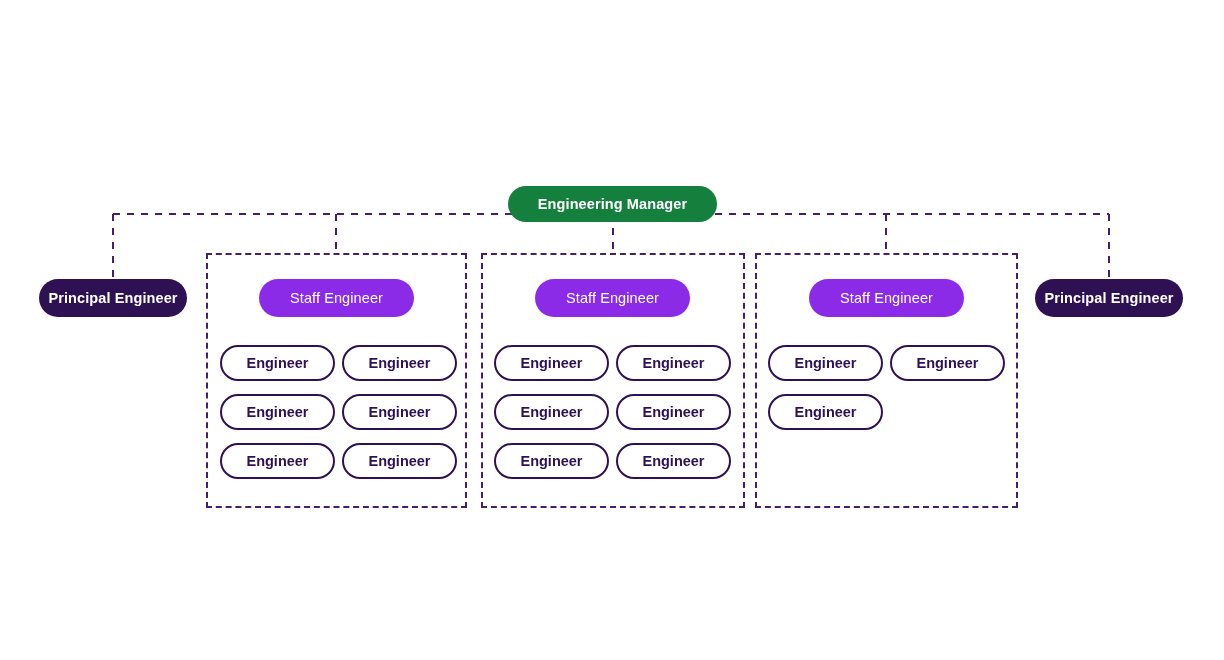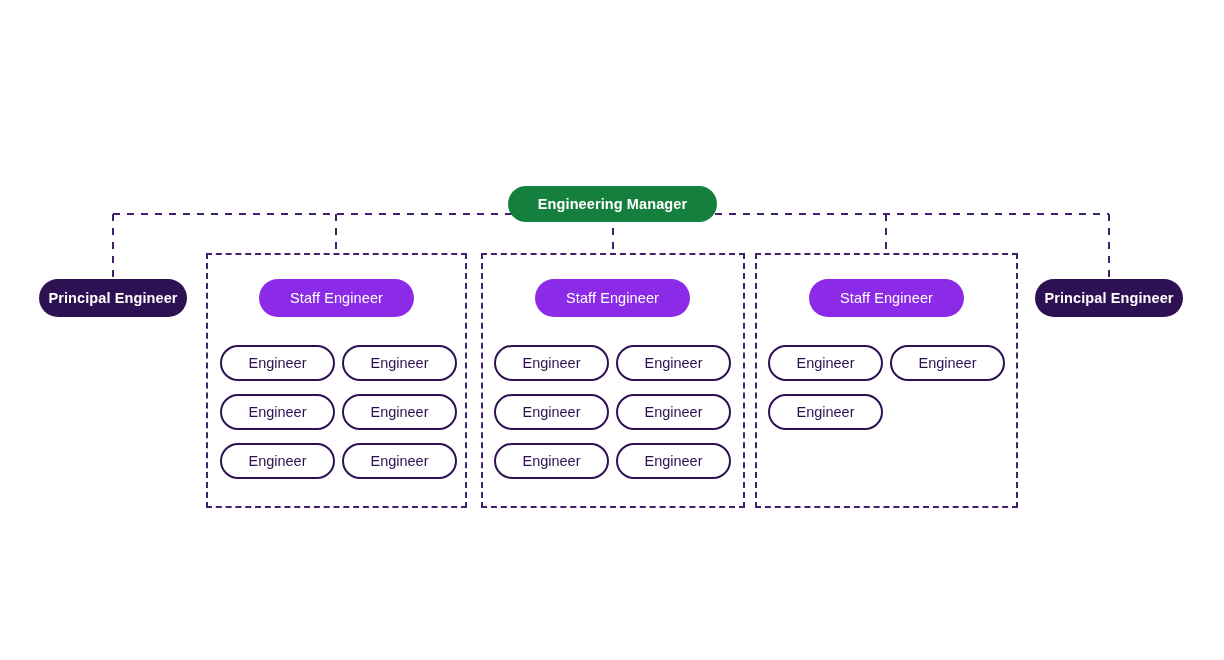--- a/index.html
+++ b/index.html
@@ -50,21 +50,21 @@
     letter-spacing: 0.1px;
   }
   .node-staff {
     font-size: 14.5px;
     font-weight: normal;
     color: #ffffff;
     letter-spacing: 0.1px;
   }
   .node-engineer {
     font-size: 14.5px;
-    font-weight: normal;
+    font-weight: bold;
     background: #ffffff;
     border: 2px solid #2e1152;
     color: #2e1152;
   }
   .group-box {
     position: absolute;
     box-sizing: border-box;
     border: 2px dashed #42206b;
     background: transparent;
   }

